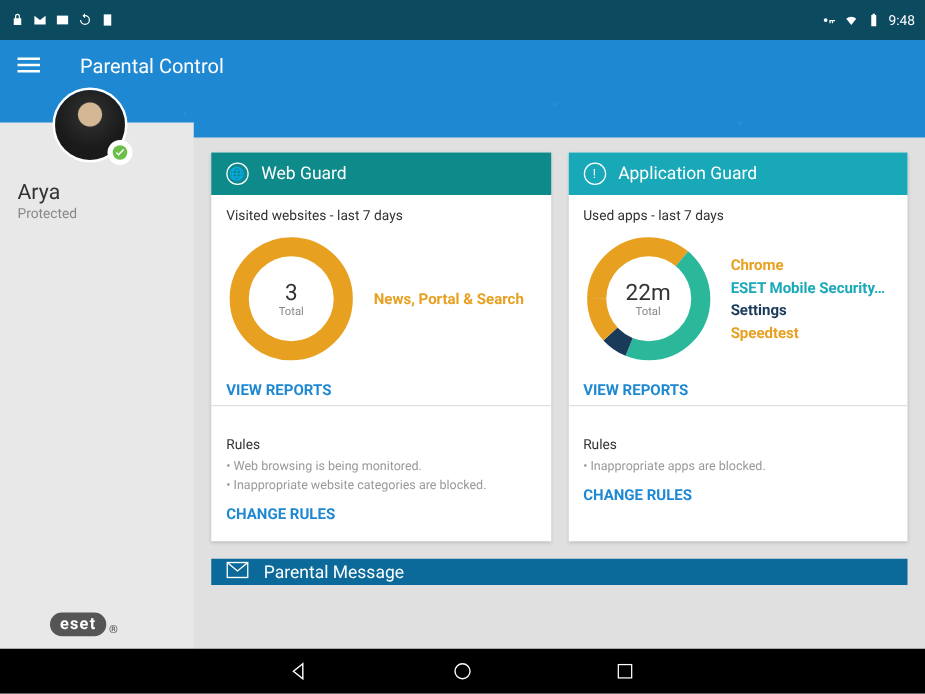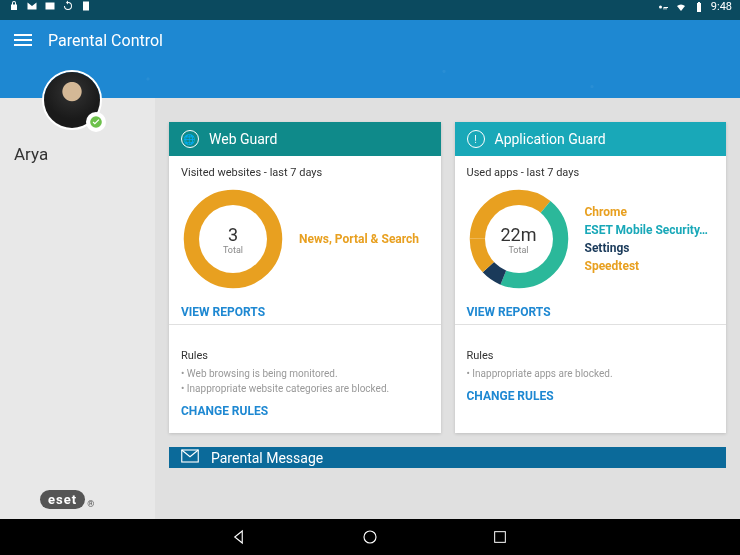--- a/index.html
+++ b/index.html
@@ -1,20 +1,20 @@
 <!DOCTYPE html>
 <html><head>
 <meta charset="utf-8">
 <style>
 *{margin:0;padding:0;box-sizing:border-box;font-family:Roboto,Arial,sans-serif}
 body{width:740px;height:555px;background:#e0e0e0;overflow:hidden;position:relative}
-.status-bar{height:20px;background:#0b4a5f;display:flex;justify-content:space-between;align-items:flex-start;padding:0 8px;color:#fff;font-size:11px}
+.status-bar{height:32px;background:#0b4a5f;display:flex;justify-content:space-between;align-items:center;padding:0 8px;color:#fff;font-size:11px}
 .status-left,.status-right{display:flex;align-items:center;gap:6px}
 .status-icon{width:12px;height:12px;display:inline-block}
-.app-bar{height:40px;background:#1e88d2;display:flex;align-items:center;padding:0 14px;color:#fff;gap:16px}
+.app-bar{height:40px;background:#1e88d2;display:flex;align-items:center;padding:0 14px;color:#fff;gap:32px}
 .hamburger{width:18px;cursor:pointer}
 .hamburger div{height:2px;background:#fff;margin:3px 0}
 .app-title{font-size:16px;font-weight:400}
 .banner{height:38px;background:#1e88d2;position:relative;overflow:hidden}
 .banner::before{content:"";position:absolute;inset:0;background:radial-gradient(circle at 20% 50%,rgba(255,255,255,.05) 1px,transparent 2px),radial-gradient(circle at 60% 30%,rgba(255,255,255,.05) 1px,transparent 2px),radial-gradient(circle at 80% 70%,rgba(255,255,255,.05) 1px,transparent 2px)}
 .main{position:absolute;top:98px;left:0;right:0;bottom:36px;display:flex}
 .sidebar{width:155px;background:#e8e8e8;padding-top:0;position:relative}
 .avatar-wrap{position:relative;width:60px;height:60px;margin:-28px 0 0 42px}
 .avatar{width:60px;height:60px;border-radius:50%;background:linear-gradient(135deg,#3a3a3a,#5a5a5a);overflow:hidden;border:2px solid #fff}
 .avatar-inner{width:100%;height:100%;background:radial-gradient(circle at 50% 35%,#d4b896 20%,#2a2a2a 22%,#1a1a1a 60%)}
@@ -107,20 +107,21 @@
           <div class="avatar-inner"></div>
         </div>
       <div class="badge">
           <svg viewBox="0 0 24 24">
             <circle cx="12" cy="12" r="10" fill="#6cc04a"></circle>
             <path d="M7 12l3 3 7-7" stroke="#fff" stroke-width="2" fill="none"></path>
           </svg>
         </div>
     </div>
     <div class="child-name">Arya</div>
+    <div class="child-status">Protected</div>
     <div class="eset-logo">
       <span class="eset-badge">eset</span>
       <span class="eset-r">®</span>
     </div>
   </div>
 
   <div class="content">
     <div class="cards">
 
       <div class="card">

